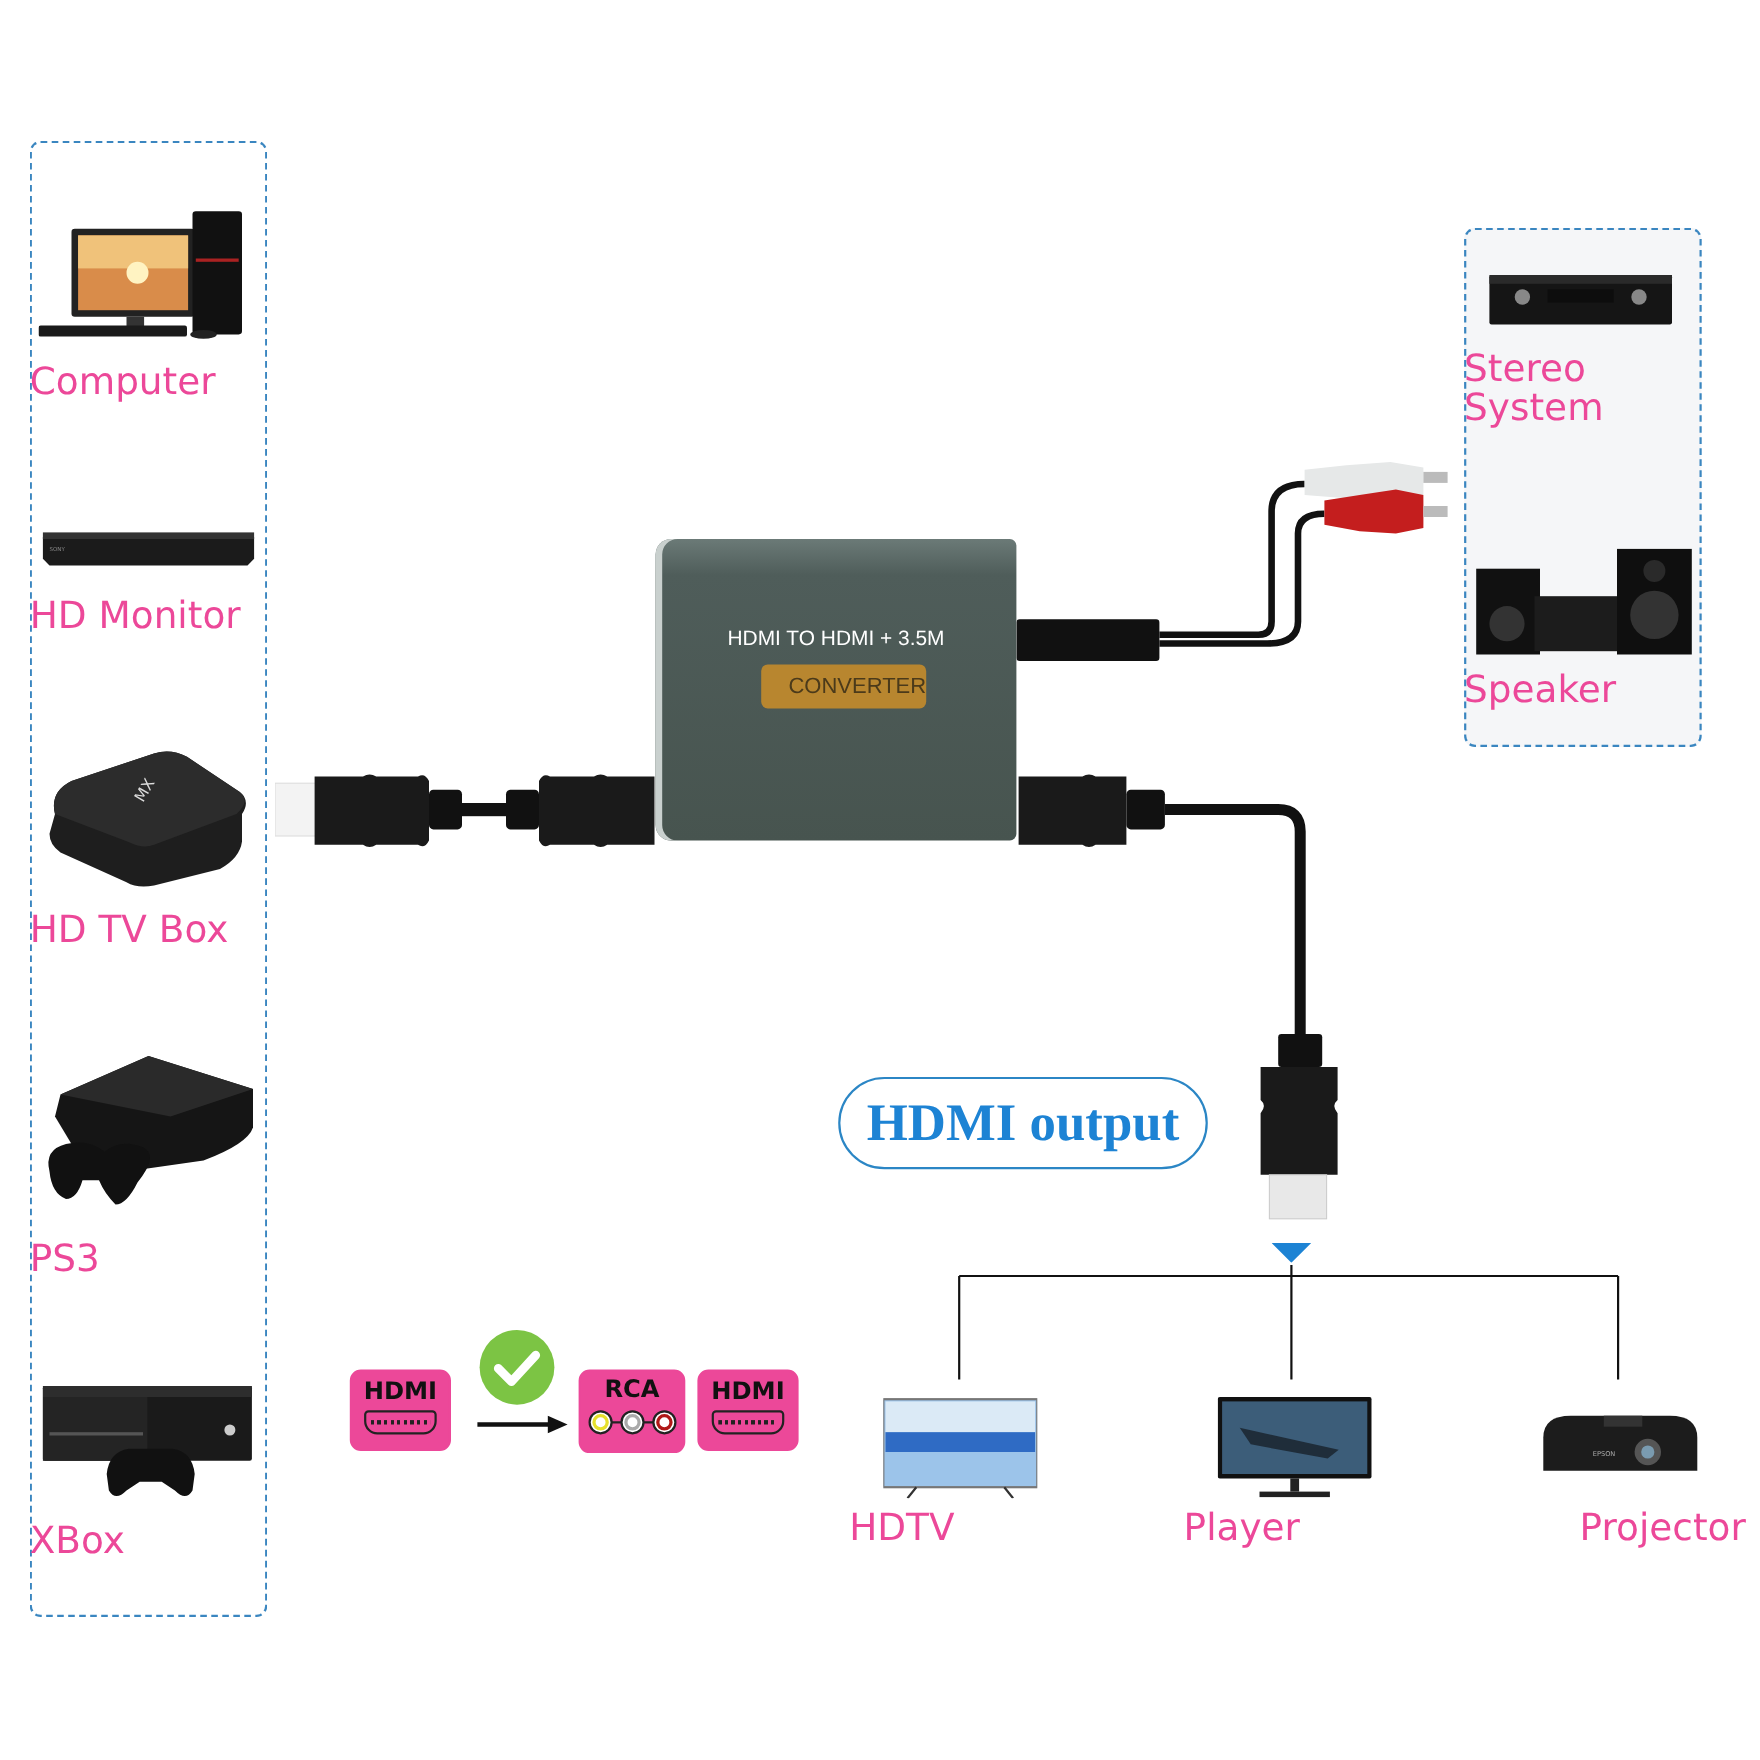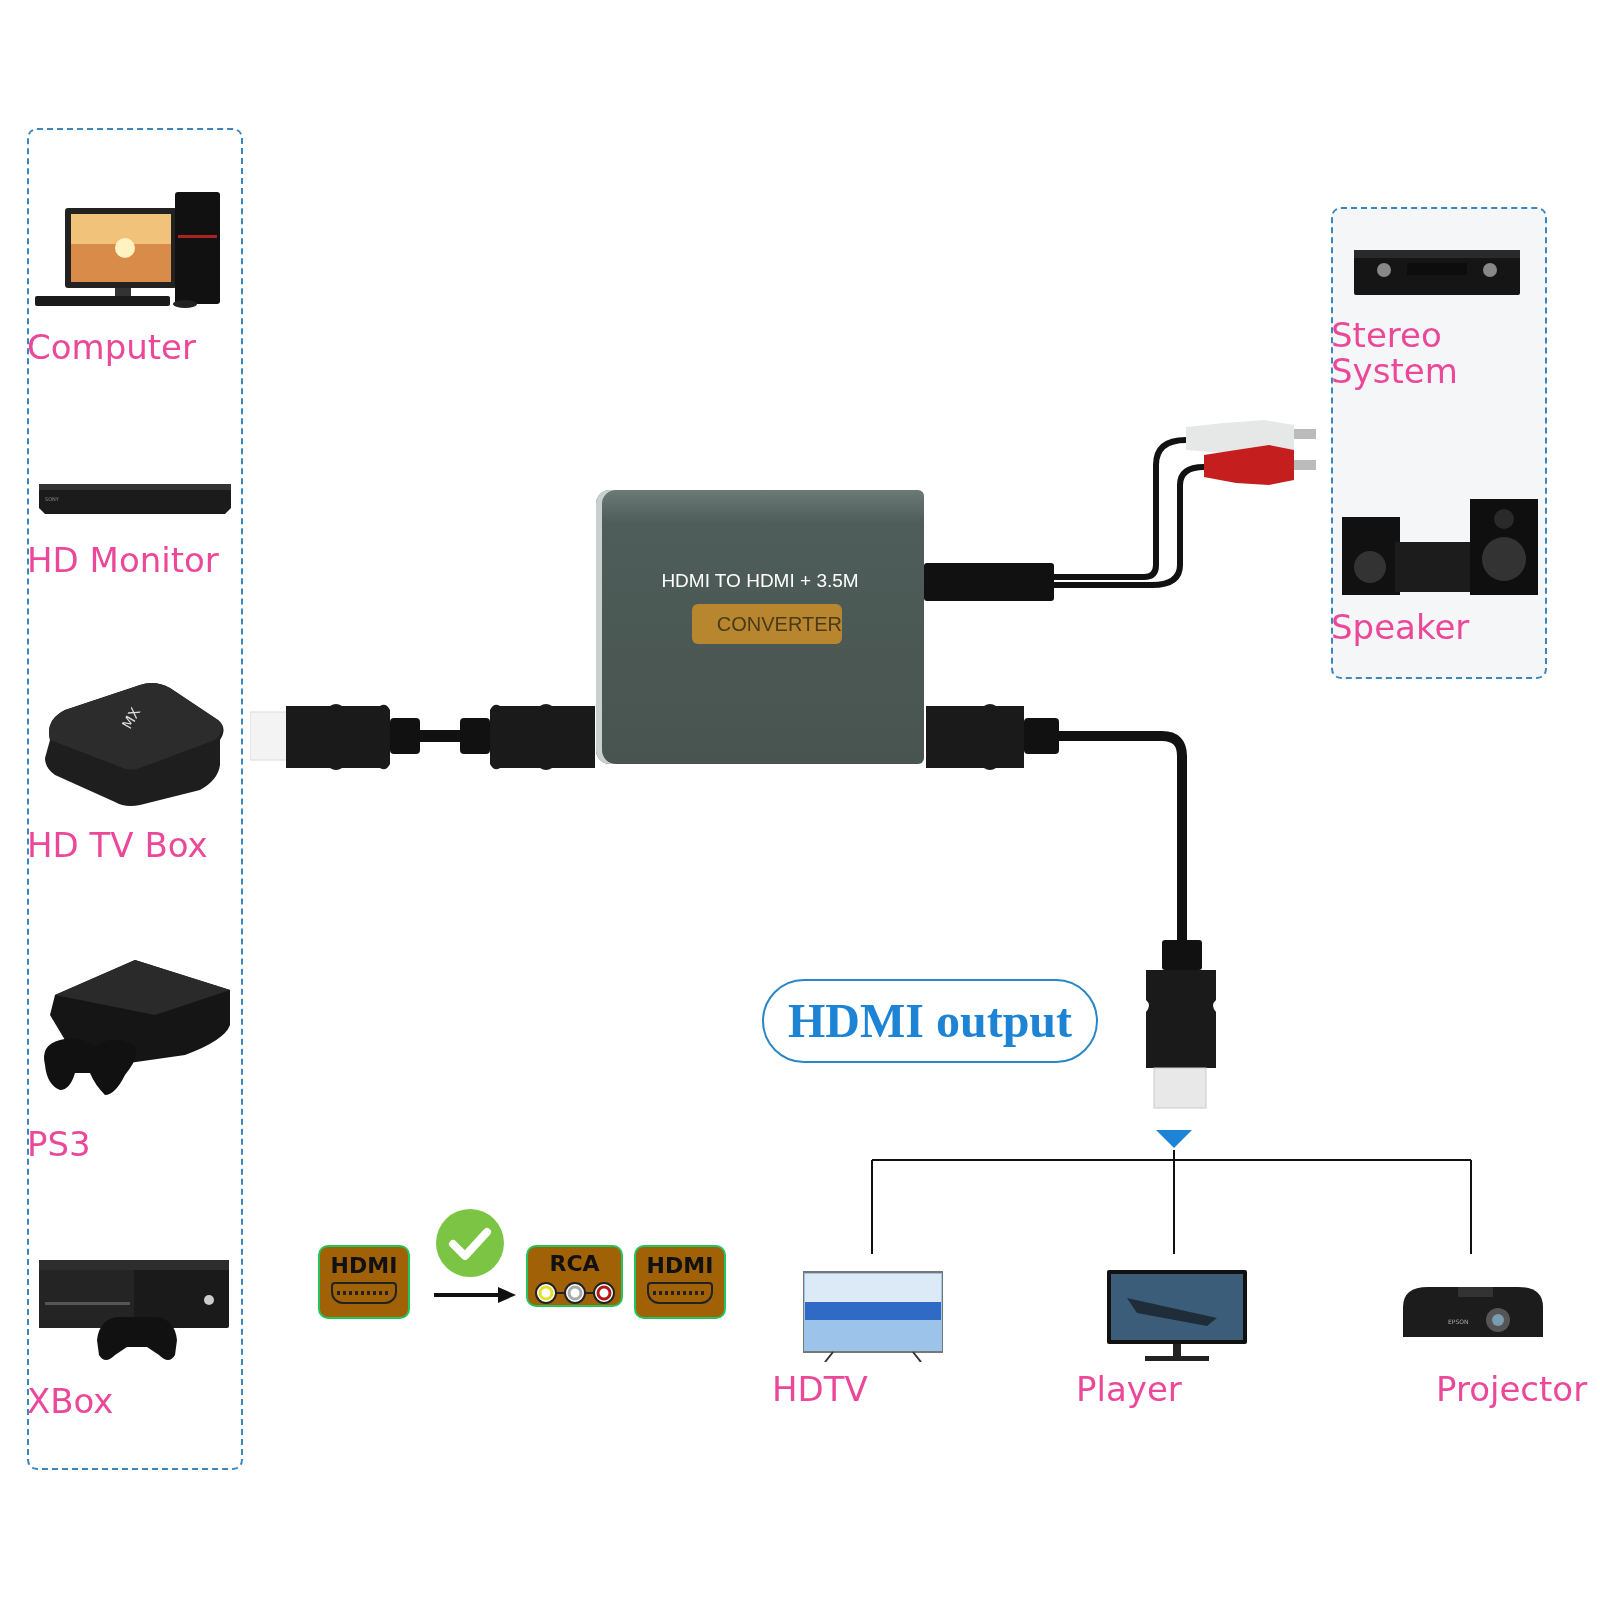--- a/index.html
+++ b/index.html
@@ -2,21 +2,21 @@
 <html><head>
 <meta charset="utf-8">
 <style>
   html,body{margin:0;padding:0;background:#fff;}
   body{width:1600px;height:1600px;position:relative;overflow:hidden;font-family:"DejaVu Sans","Liberation Sans",sans-serif;}
   .abs{position:absolute;}
   .panel{position:absolute;border:2px dashed #3a86c0;border-radius:10px;box-sizing:border-box;}
   .lbl{position:absolute;color:#ec4899;font-size:34px;text-align:left;white-space:nowrap;line-height:1.05;}
   .dev{position:absolute;}
   svg{display:block;}
-  .box{position:absolute;border:2px solid #22c55e;border-radius:10px;background:#a16207;box-sizing:border-box;text-align:center;font-weight:bold;font-family:"DejaVu Sans",sans-serif;font-size:22px;color:#111;}
+  .box{position:absolute;border:2px solid #ec4899;border-radius:10px;background:#ec4899;box-sizing:border-box;text-align:center;font-weight:bold;font-family:"DejaVu Sans",sans-serif;font-size:22px;color:#111;}
 </style>
 </head>
 <body>
 
 <div class="panel" style="left:27px;top:128px;width:216px;height:1342px;"></div>
 
 <div class="dev" style="left:35px;top:190px;">
   <svg width="190" height="125" viewBox="0 0 190 125">
     <rect x="30" y="18" width="112" height="80" rx="3" fill="#222"></rect>
     <rect x="36" y="24" width="100" height="68" fill="#d98c4a"></rect>
@@ -152,21 +152,21 @@
     <path d="M18 36 L30 48 L52 24" stroke="#fff" stroke-width="8" fill="none" stroke-linecap="round" stroke-linejoin="round"></path>
   </svg>
 </div>
 <div class="dev" style="left:432px;top:1285px;">
   <svg width="85" height="20" viewBox="0 0 85 20">
     <line x1="2" y1="10" x2="70" y2="10" stroke="#111" stroke-width="4"></line>
     <path d="M66 2 L84 10 L66 18 Z" fill="#111"></path>
   </svg>
 </div>
 
-<div class="box" style="left:526px;top:1245px;width:97px;height:62px;">
+<div class="box" style="left:526px;top:1245px;width:97px;height:76px;">
   <div style="margin-top:4px;">RCA</div>
   <svg width="90" height="30" viewBox="0 0 90 30" style="margin:2px auto 0;">
     <line x1="18" y1="15" x2="72" y2="15" stroke="#222" stroke-width="2"></line>
     <circle cx="16" cy="15" r="10" fill="#fff" stroke="#222" stroke-width="2"></circle>
       <circle cx="16" cy="15" r="6" fill="none" stroke="#e6e02c" stroke-width="3"></circle>
     <circle cx="45" cy="15" r="10" fill="#fff" stroke="#222" stroke-width="2"></circle>
       <circle cx="45" cy="15" r="6" fill="none" stroke="#aaa" stroke-width="3"></circle>
     <circle cx="74" cy="15" r="10" fill="#fff" stroke="#222" stroke-width="2"></circle>
       <circle cx="74" cy="15" r="6" fill="none" stroke="#b01818" stroke-width="3"></circle>
   </svg>

